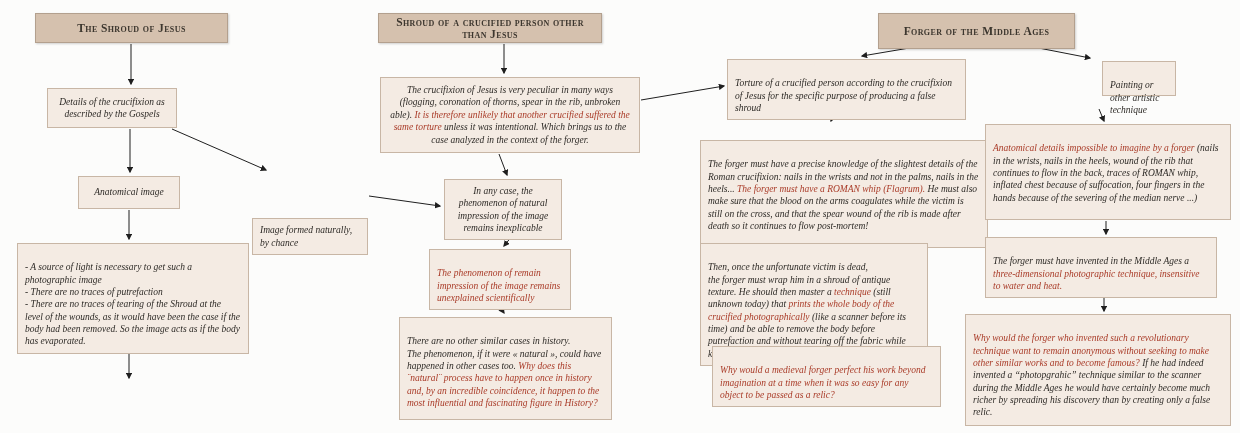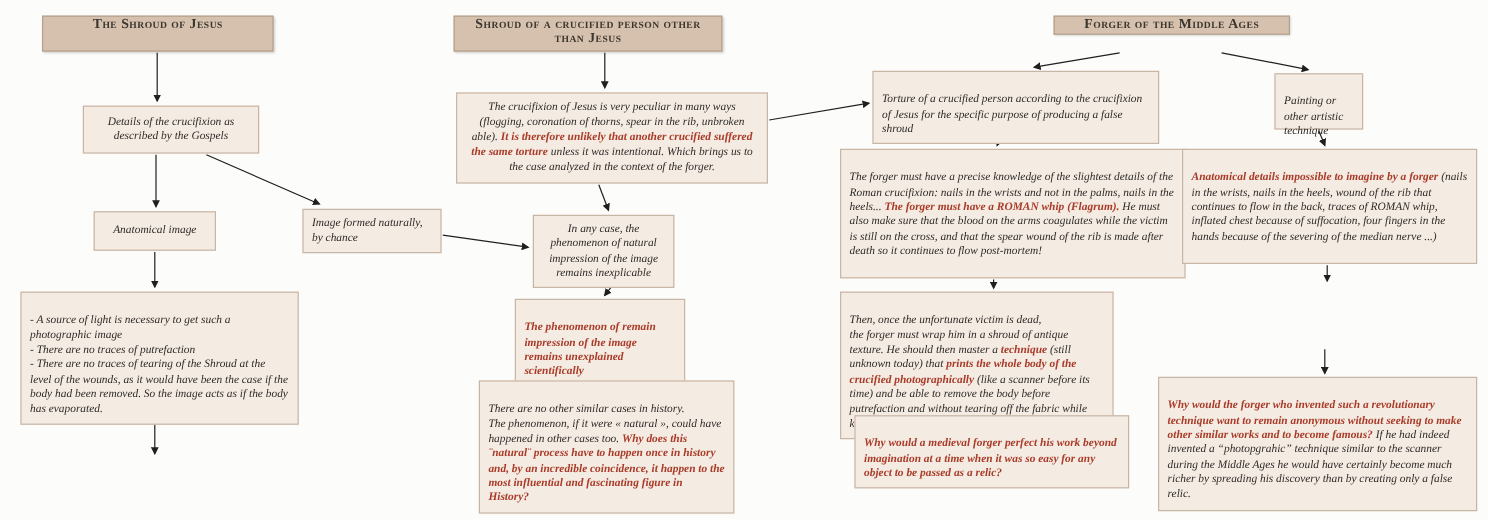--- a/index.html
+++ b/index.html
@@ -9,21 +9,21 @@
     position: relative;
     width: 1240px;
     height: 433px;
     background: var(--page-bg, #fcfcfb);
     overflow: hidden;
   }
   .arrows { position: absolute; inset: 0; width: 100%; height: 100%; }
   .edge { stroke: var(--arrow, #1f1f1f); stroke-width: 1; }
   .header-box {
     position: absolute;
-    display: flex; justify-content: center;
+    display: flex; align-items: center; justify-content: center;
     background: var(--header-bg, #d5c1ae);
     border: 1px solid #b3a08e;
     box-shadow: 1px 1px 2px rgba(0,0,0,.18);
     font-variant: small-caps;
     font-weight: bold;
     font-size: 11.5px;
     letter-spacing: .4px;
     color: #3c362e;
     text-align: center;
     padding: 0 6px;
@@ -33,22 +33,22 @@
     background: var(--node-bg, #f4ebe3);
     border: 1px solid var(--node-border, #c8b6a5);
     color: var(--text, #2d2a26);
     font-style: italic;
     font-size: 9.5px;
     line-height: 1.3;
     padding: 5px 7px;
     white-space: pre-line;
   }
   .node.center { display: flex; align-items: center; justify-content: center; text-align: center; }
-  .node.vcenter { display: flex; align-items: flex-end; }
-  .red { color: var(--accent, #a93b28); font-weight: bold; }
+  .node.vcenter { display: flex; align-items: flex-end; margin-top: 44px; }
+  .red { color: var(--accent, #a93b28); font-weight: normal; }
 </style>
 </head>
 <body>
 
 <div class="canvas">
 
   <svg class="arrows" xmlns="http://www.w3.org/2000/svg">
     <defs>
       <marker id="arrowhead" viewBox="0 0 10 10" refX="8" refY="5" markerWidth="6.5" markerHeight="6.5" orient="auto-start-reverse">
         <path d="M0,0 L10,5 L0,10 z" fill="#1f1f1f"></path>
@@ -74,25 +74,25 @@
       <line x1="1106" y1="221" x2="1106" y2="234" class="edge" marker-end="url(#arrowhead)"></line>
       <line x1="1104" y1="291" x2="1104" y2="311" class="edge" marker-end="url(#arrowhead)"></line>
     </svg>
 
   <div class="header-box" style="left:35px;top:13px;width:193px;height:30px">
     <span>The Shroud of Jesus</span>
   </div>
   <div class="header-box" style="left:378px;top:13px;width:224px;height:30px">
     <span>Shroud of a crucified person other than Jesus</span>
   </div>
-  <div class="header-box" style="left:878px;top:13px;width:197px;height:16px">
+  <div class="header-box" style="left:878px;top:13px;width:197px;height:36px">
     <span>Forger of the Middle Ages</span>
   </div>
 
-  <div class="node center" style="left:69px;top:88px;width:147px;height:40px">
+  <div class="node center" style="left:47px;top:88px;width:130px;height:40px">
     <span class="rich"><span>Details of the crucifixion as described by the Gospels</span></span>
   </div>
   <div class="node center" style="left:78px;top:176px;width:102px;height:33px">
     <span class="rich"><span>Anatomical image</span></span>
   </div>
   <div class="node vcenter" style="left:252px;top:174px;width:116px;height:37px">
     <span class="rich"><span>Image formed naturally,
 by chance</span></span>
   </div>
   <div class="node" style="left:17px;top:243px;width:232px;min-height:108px">
@@ -111,34 +111,37 @@
     <span class="rich"><span class="red">The phenomenon of remain impression of the image remains unexplained scientifically</span></span>
   </div>
   <div class="node" style="left:399px;top:317px;width:213px;min-height:103px">
     <span class="rich"><span>There are no other similar cases in history.
 The phenomenon, if it were « natural », could have happened in other cases too. </span><span class="red">Why does this ¨natural¨ process have to happen once in history and, by an incredible coincidence, it happen to the most influential and fascinating figure in History?</span></span>
   </div>
 
   <div class="node" style="left:727px;top:59px;width:239px;min-height:49px">
     <span class="rich"><span>Torture of a crucified person according to the crucifixion of Jesus for the specific purpose of producing a false shroud</span></span>
   </div>
-  <div class="node" style="left:700px;top:124px;width:288px;min-height:108px">
+  <div class="node" style="left:700px;top:140px;width:288px;min-height:108px">
     <span class="rich"><span>The forger must have a precise knowledge of the slightest details of the Roman crucifixion: nails in the wrists and not in the palms, nails in the heels... </span><span class="red">The forger must have a ROMAN whip (Flagrum).</span><span> He must also make sure that the blood on the arms coagulates while the victim is still on the cross, and that the spear wound of the rib is made after death so it continues to flow post-mortem!</span></span>
   </div>
   <div class="node" style="left:700px;top:243px;width:228px;min-height:88px">
     <span class="rich"><span>Then, once the unfortunate victim is dead,
 the forger must wrap him in a shroud of antique texture. He should then master a </span><span class="red">technique</span><span> (still unknown today) that </span><span class="red">prints the whole body of the crucified photographically</span><span> (like a scanner before its time) and be able to remove the body before putrefaction and without tearing off the fabric while keeping the traces of blood!</span></span>
   </div>
   <div class="node" style="left:712px;top:346px;width:229px;min-height:55px">
     <span class="rich"><span class="red">Why would a medieval forger perfect his work beyond imagination at a time when it was so easy for any object to be passed as a relic?</span></span>
   </div>
 
-  <div class="node" style="left:1062px;top:61px;width:74px;height:47px">
+  <div class="node" style="left:1102px;top:61px;width:74px;height:35px">
     <span class="rich"><span>Painting or other artistic technique</span></span>
   </div>
   <div class="node" style="left:985px;top:124px;width:246px;min-height:96px">
     <span class="rich"><span class="red">Anatomical details impossible to imagine by a forger</span><span> (nails in the wrists, nails in the heels, wound of the rib that continues to flow in the back, traces of ROMAN whip, inflated chest because of suffocation, four fingers in the hands because of the severing of the median nerve ...)</span></span>
+  </div>
+  <div class="node" style="left:985px;top:237px;width:232px;min-height:53px">
+    <span class="rich"><span>The forger must have invented in the Middle Ages a </span><span class="red">three-dimensional photographic technique, insensitive to water and heat.</span></span>
   </div>
   <div class="node" style="left:965px;top:314px;width:266px;min-height:112px">
     <span class="rich"><span class="red">Why would the forger who invented such a revolutionary technique want to remain anonymous without seeking to make other similar works and to become famous?</span><span> If he had indeed invented a “photopgrahic” technique similar to the scanner during the Middle Ages he would have certainly become much richer by spreading his discovery than by creating only a false relic.</span></span>
   </div>
 
 </div>
 
 </body></html>

